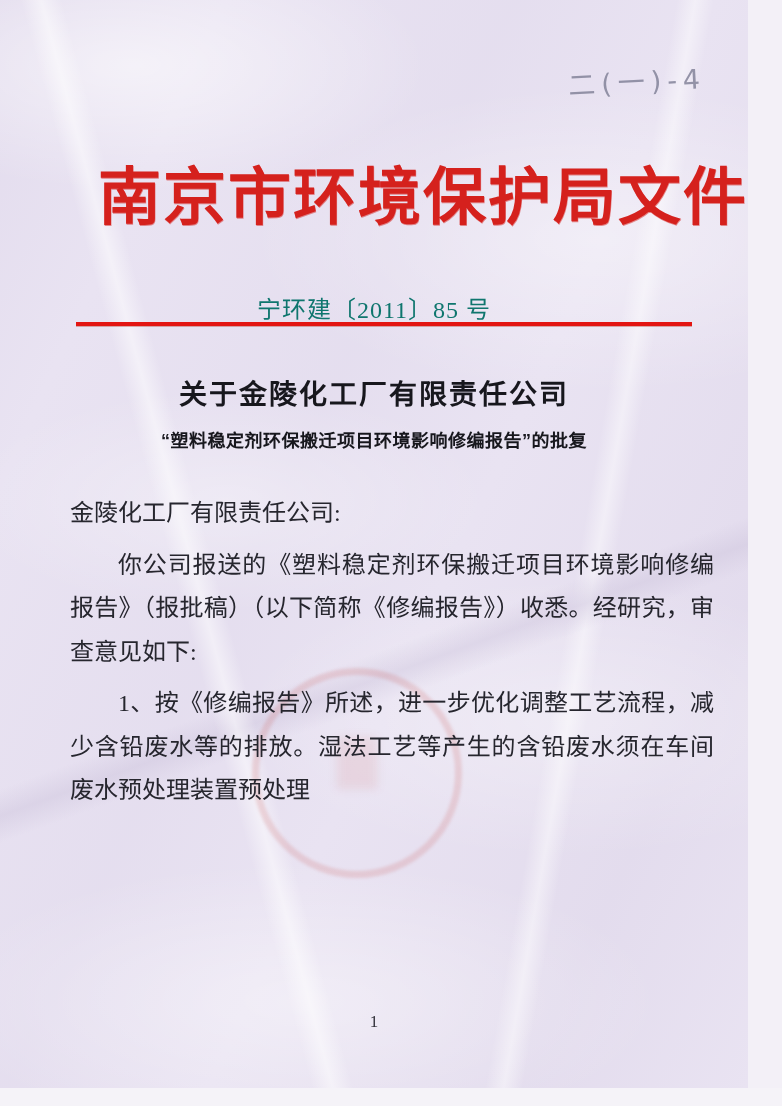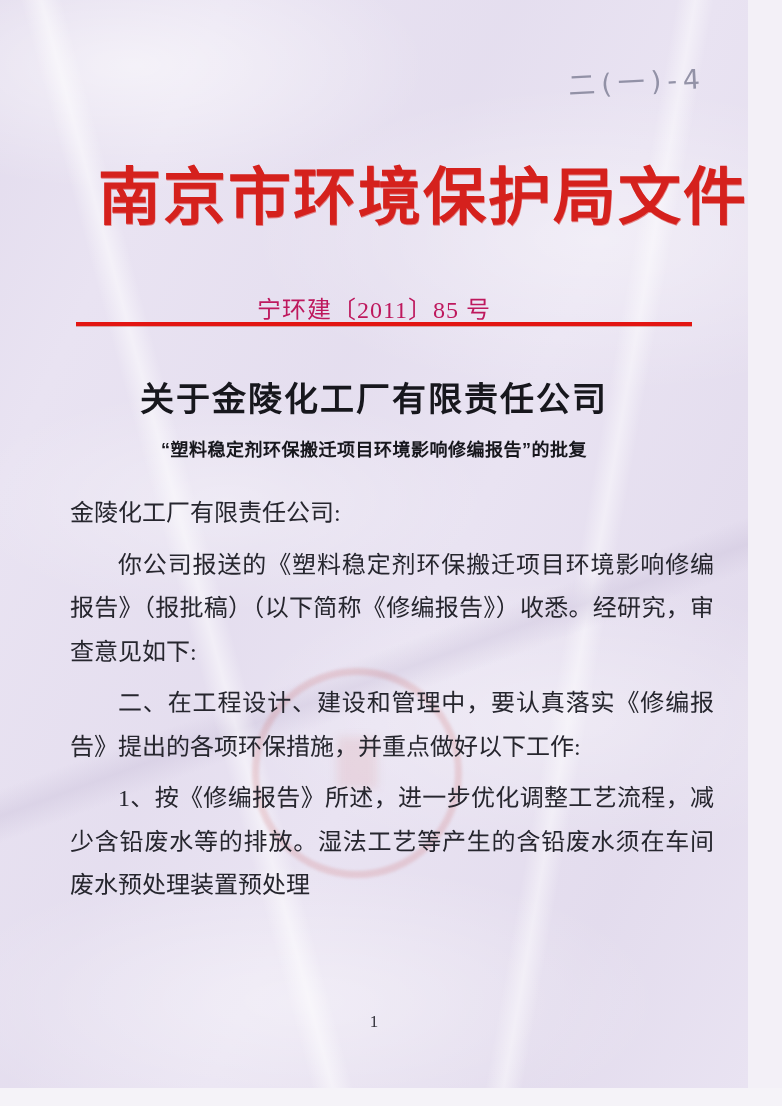--- a/index.html
+++ b/index.html
@@ -75,21 +75,21 @@
   }
 
   .doc-number {
     position: absolute;
     left: 0;
     top: 290px;
     width: 748px;
     text-align: center;
     font-size: 24px;
     letter-spacing: 1px;
-    color: #be185d;
+    color: #0f766e;
   }
 
   .red-rule {
     position: absolute;
     left: 76px;
     top: 322px;
     width: 616px;
     height: 4px;
     background: #e31512;
     box-shadow: 0 1px 0 rgba(170,40,20,0.35);
@@ -100,21 +100,21 @@
     position: absolute;
     left: 0;
     top: 372px;
     width: 748px;
     text-align: center;
     color: #17171d;
     font-family: "Liberation Sans", "DejaVu Sans", sans-serif;
     font-weight: 700;
   }
   .subject-line1 {
-    font-size: 34px;
+    font-size: 28px;
     letter-spacing: 2px;
     margin: 0 0 14px 0;
   }
   .subject-line2 {
     font-size: 18px;
     letter-spacing: 0.5px;
     margin: 0;
     white-space: nowrap;
   }
 
@@ -201,21 +201,20 @@
     <p class="subject-line2">“塑料稳定剂环保搬迁项目环境影响修编报告”的批复</p>
   </div>
 
   <div class="stamp">
     <div class="stamp-core"></div>
   </div>
 
   <div class="body-text">
     <p>金陵化工厂有限责任公司:</p>
     <p class="para-indent">你公司报送的《塑料稳定剂环保搬迁项目环境影响修编报告》（报批稿）（以下简称《修编报告》）收悉。经研究，审查意见如下:</p>
-    <p class="para-indent">二、在工程设计、建设和管理中，要认真落实《修编报告》提出的各项环保措施，并重点做好以下工作:</p>
     <p class="para-indent">1、按《修编报告》所述，进一步优化调整工艺流程，减少含铅废水等的排放。湿法工艺等产生的含铅废水须在车间废水预处理装置预处理</p>
   </div>
 
   <div class="page-number">1</div>
 
   <div class="bed-right"></div>
   <div class="bed-bottom"></div>
 
 </div>
 

